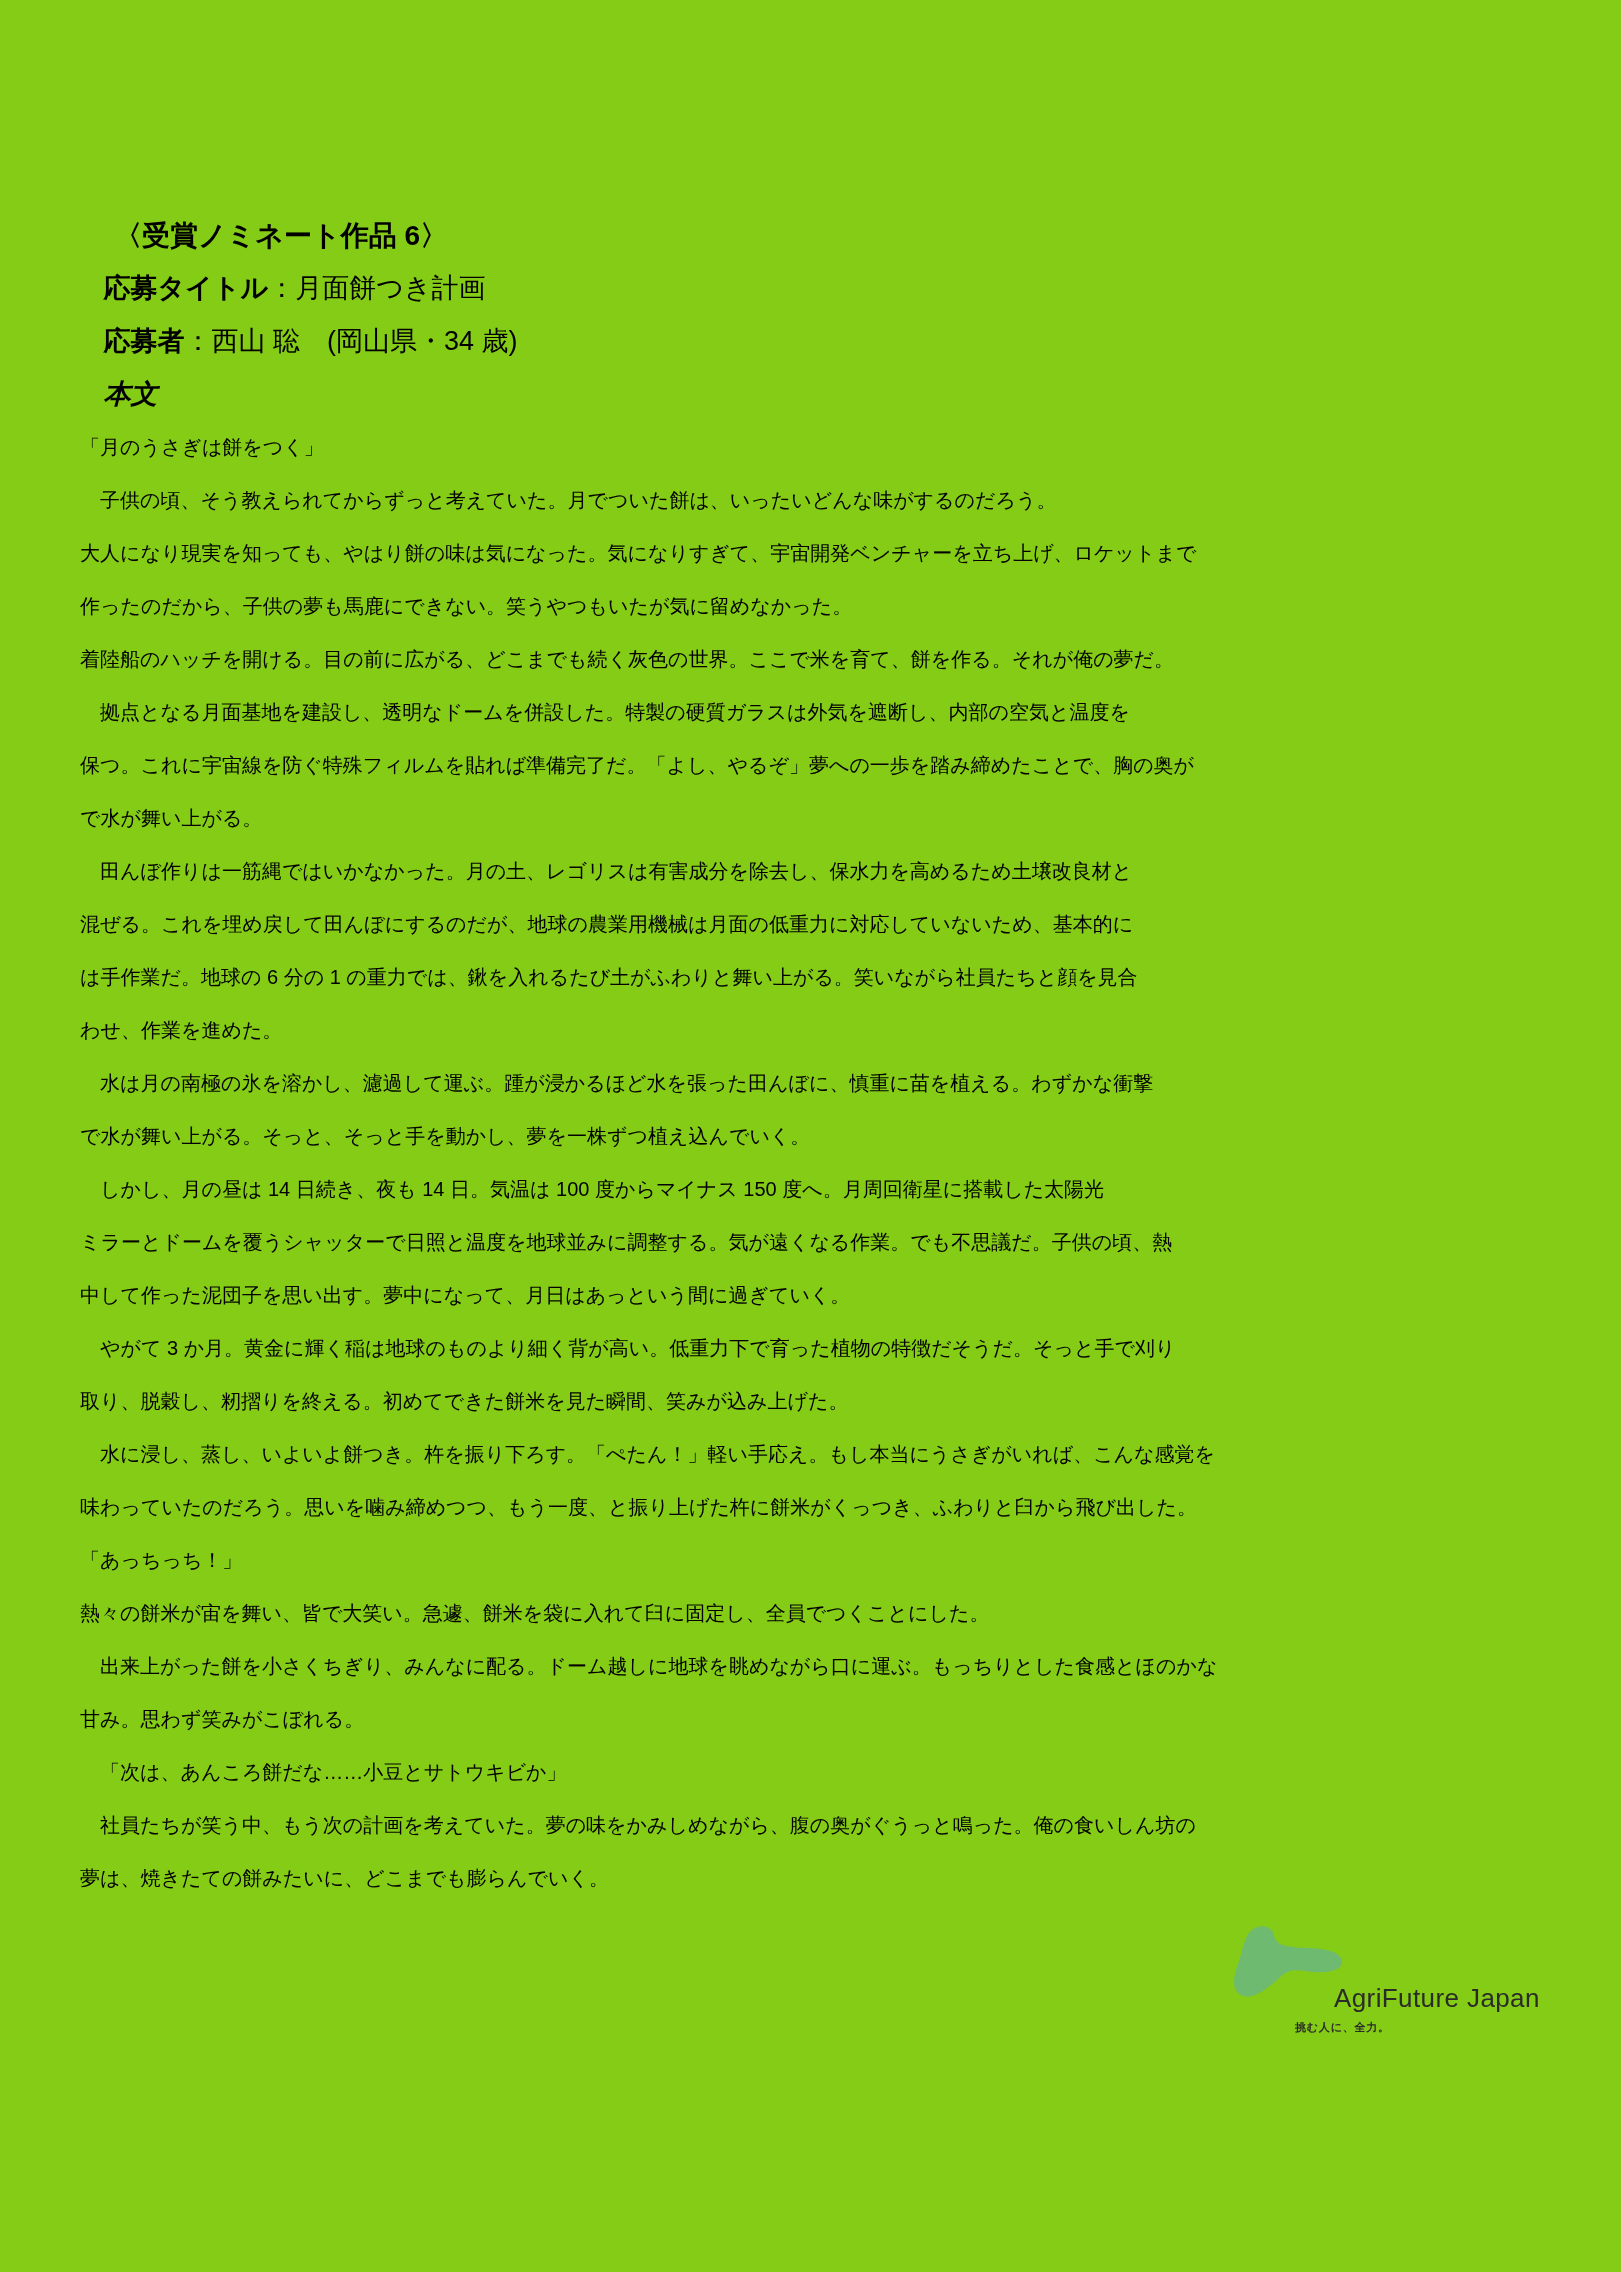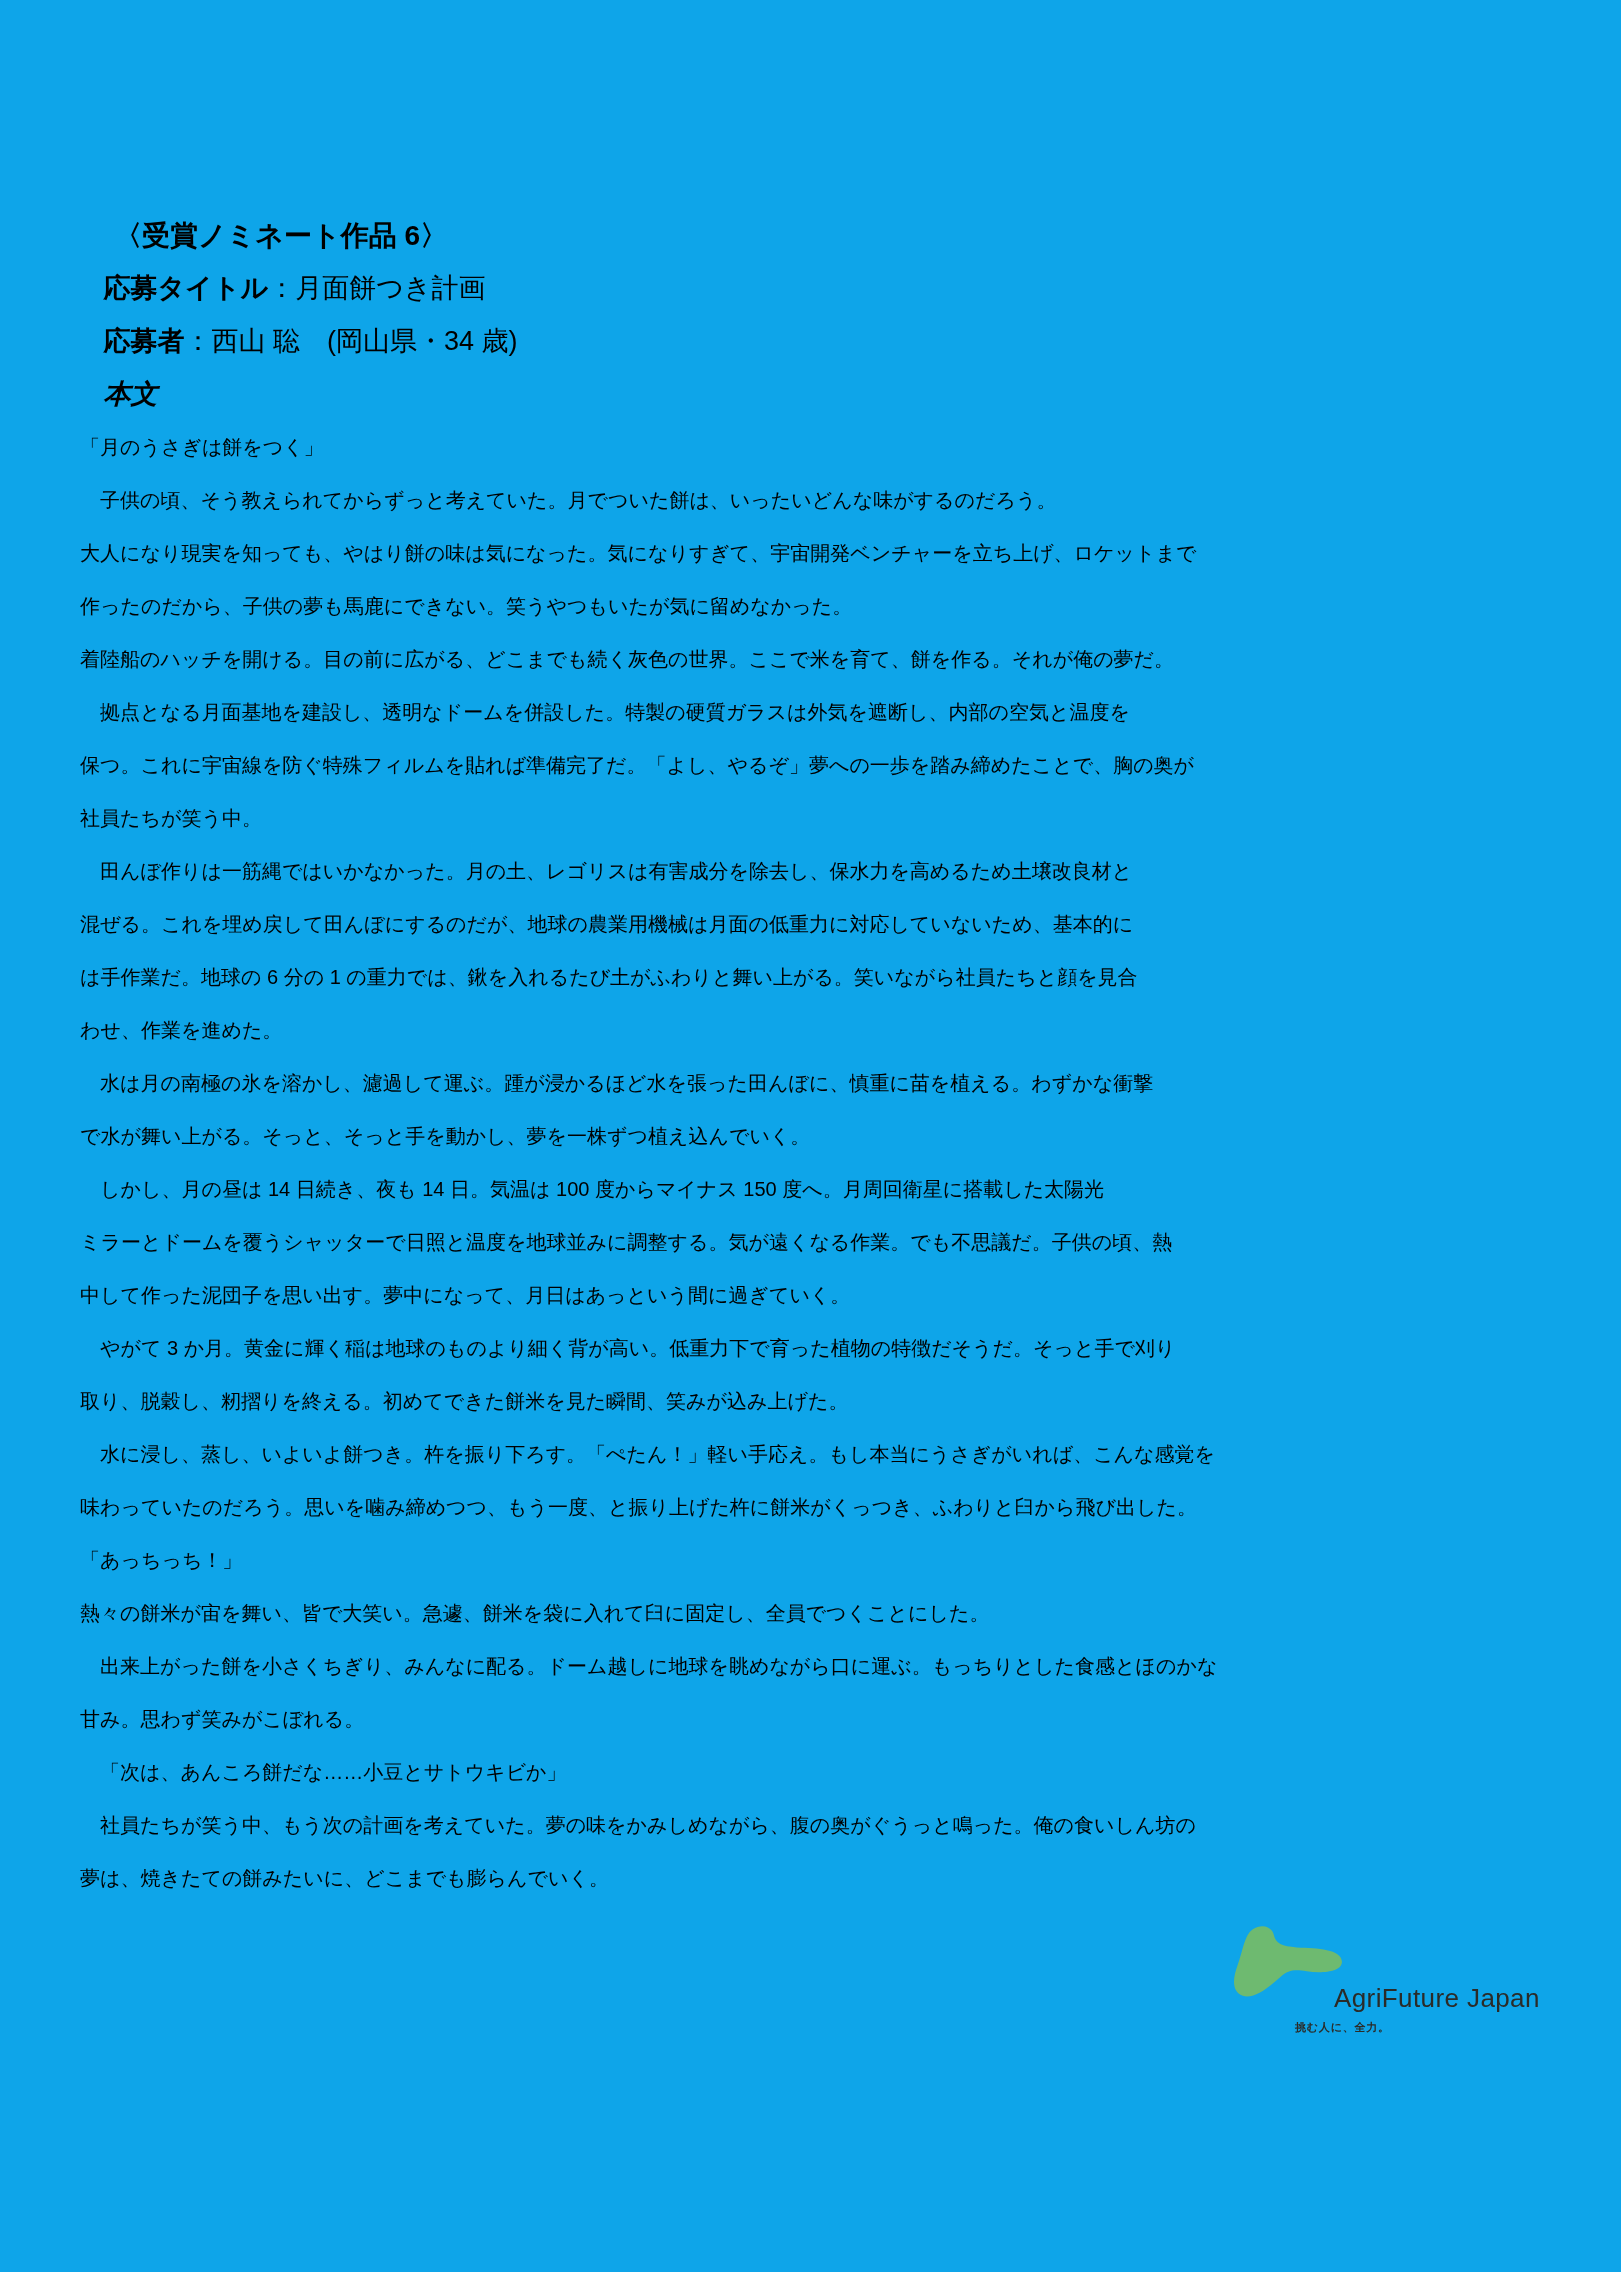--- a/index.html
+++ b/index.html
@@ -1,20 +1,20 @@
 <!DOCTYPE html>
 <html lang="ja" style="font-size:13.5px"><head>
 <meta charset="utf-8">
 <style>
   html, body { margin: 0; padding: 0; background: #ffffff; }
   .page {
     position: relative;
     width: 1622px;
     height: 2273px;
-    background: #0ea5e9;
+    background: #84cc16;
     overflow: hidden;
     font-family: "Liberation Sans", sans-serif;
     color: #000000;
   }
   .content {
     position: absolute;
     left: 80px;
     top: 209px;
     width: 1465px;
   }
@@ -89,21 +89,21 @@
     <div class="h-line h-body-heading">本文</div>
 
     <div>
         <div class="line">「月のうさぎは餅をつく」</div>
         <div class="line">　子供の頃、そう教えられてからずっと考えていた。月でついた餅は、いったいどんな味がするのだろう。</div>
         <div class="line">大人になり現実を知っても、やはり餅の味は気になった。気になりすぎて、宇宙開発ベンチャーを立ち上げ、ロケットまで</div>
         <div class="line">作ったのだから、子供の夢も馬鹿にできない。笑うやつもいたが気に留めなかった。</div>
         <div class="line">着陸船のハッチを開ける。目の前に広がる、どこまでも続く灰色の世界。ここで米を育て、餅を作る。それが俺の夢だ。</div>
         <div class="line">　拠点となる月面基地を建設し、透明なドームを併設した。特製の硬質ガラスは外気を遮断し、内部の空気と温度を</div>
         <div class="line">保つ。これに宇宙線を防ぐ特殊フィルムを貼れば準備完了だ。「よし、やるぞ」夢への一歩を踏み締めたことで、胸の奥が</div>
-        <div class="line">社員たちが笑う中。</div>
+        <div class="line">で水が舞い上がる。</div>
         <div class="line">　田んぼ作りは一筋縄ではいかなかった。月の土、レゴリスは有害成分を除去し、保水力を高めるため土壌改良材と</div>
         <div class="line">混ぜる。これを埋め戻して田んぼにするのだが、地球の農業用機械は月面の低重力に対応していないため、基本的に</div>
         <div class="line">は手作業だ。地球の 6 分の 1 の重力では、鍬を入れるたび土がふわりと舞い上がる。笑いながら社員たちと顔を見合</div>
         <div class="line">わせ、作業を進めた。</div>
         <div class="line">　水は月の南極の氷を溶かし、濾過して運ぶ。踵が浸かるほど水を張った田んぼに、慎重に苗を植える。わずかな衝撃</div>
         <div class="line">で水が舞い上がる。そっと、そっと手を動かし、夢を一株ずつ植え込んでいく。</div>
         <div class="line">　しかし、月の昼は 14 日続き、夜も 14 日。気温は 100 度からマイナス 150 度へ。月周回衛星に搭載した太陽光</div>
         <div class="line">ミラーとドームを覆うシャッターで日照と温度を地球並みに調整する。気が遠くなる作業。でも不思議だ。子供の頃、熱</div>
         <div class="line">中して作った泥団子を思い出す。夢中になって、月日はあっという間に過ぎていく。</div>
         <div class="line">　やがて 3 か月。黄金に輝く稲は地球のものより細く背が高い。低重力下で育った植物の特徴だそうだ。そっと手で刈り</div>

